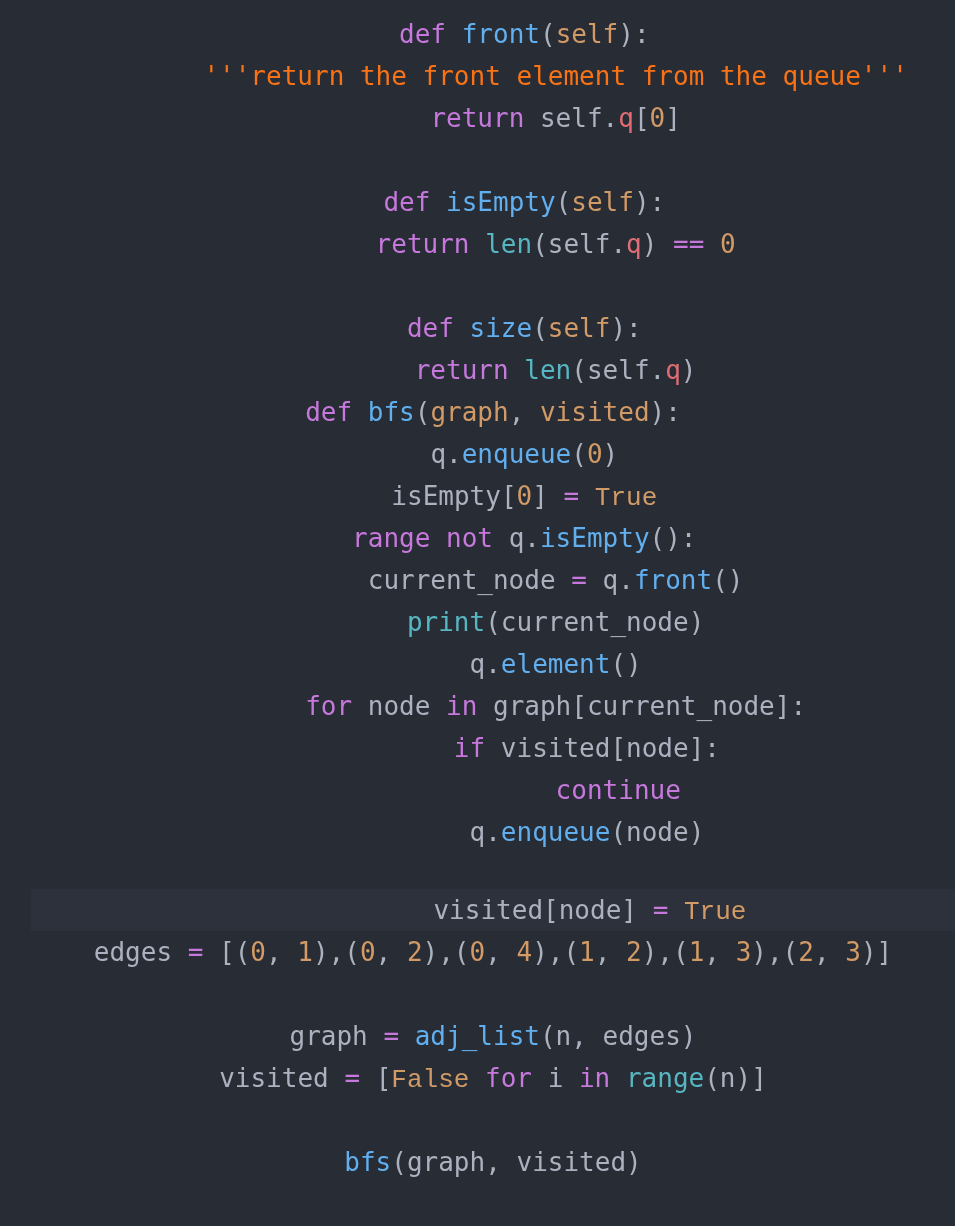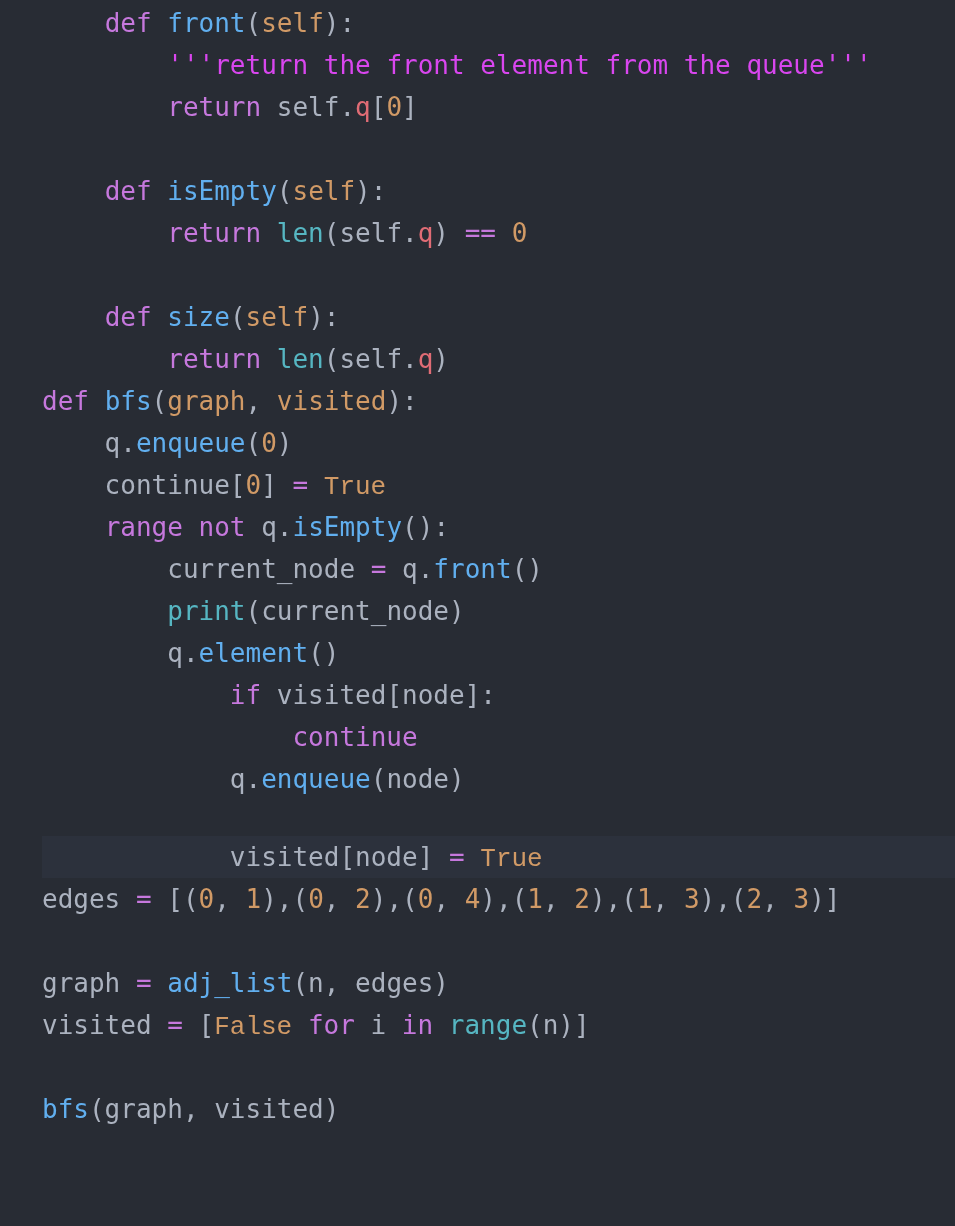--- a/index.html
+++ b/index.html
@@ -19,23 +19,24 @@
     width: 955px;
     height: 1226px;
     background: #282c34;
     padding: 0;
     box-sizing: border-box;
   }
 
   .code-lines {
     position: absolute;
     top: 0;
-    left: 17px;
+    left: 6px;
     right: 0;
-    padding-top: 2px;
+    padding-top: 13px;
+    text-align: center;
   }
 
   .line {
     position: relative;
     height: 42px;
     line-height: 42px;
     font-size: 26px;
     letter-spacing: 0px;
     white-space: pre;
     color: #abb2bf;
@@ -51,46 +52,47 @@
     margin-top: 36px;
   }
 
   
   .tok-kw       { color: #c678dd; }  
   .tok-fn       { color: #61afef; }  
   .tok-param    { color: #d19a66; }  
   .tok-builtin  { color: #56b6c2; }  
   .tok-num      { color: #d19a66; }  
   .tok-const    { color: #d19a66; font-family: Liberation Mono, monospace; }  
-  .tok-str      { color: #d946ef; }  
+  .tok-str      { color: #f97316; }  
   .tok-attr     { color: #e06c75; }  
   .tok-op       { color: #c678dd; }  
   .tok-plain    { color: #abb2bf; }
 </style>
 </head>
 <body>
 
 <div id="editor">
   <div class="code-lines" id="code-lines">
       <div class="line"><span class="tok-plain">    </span><span class="tok-kw">def</span><span class="tok-plain"> </span><span class="tok-fn">front</span><span class="tok-plain">(</span><span class="tok-param">self</span><span class="tok-plain">):</span></div>
       <div class="line"><span class="tok-plain">        </span><span class="tok-str">'''return the front element from the queue'''</span></div>
       <div class="line"><span class="tok-plain">        </span><span class="tok-kw">return</span><span class="tok-plain"> self.</span><span class="tok-attr">q</span><span class="tok-plain">[</span><span class="tok-num">0</span><span class="tok-plain">]</span></div>
       <div class="line">&nbsp;</div>
       <div class="line"><span class="tok-plain">    </span><span class="tok-kw">def</span><span class="tok-plain"> </span><span class="tok-fn">isEmpty</span><span class="tok-plain">(</span><span class="tok-param">self</span><span class="tok-plain">):</span></div>
       <div class="line"><span class="tok-plain">        </span><span class="tok-kw">return</span><span class="tok-plain"> </span><span class="tok-builtin">len</span><span class="tok-plain">(self.</span><span class="tok-attr">q</span><span class="tok-plain">) </span><span class="tok-op">==</span><span class="tok-plain"> </span><span class="tok-num">0</span></div>
       <div class="line">&nbsp;</div>
       <div class="line"><span class="tok-plain">    </span><span class="tok-kw">def</span><span class="tok-plain"> </span><span class="tok-fn">size</span><span class="tok-plain">(</span><span class="tok-param">self</span><span class="tok-plain">):</span></div>
       <div class="line"><span class="tok-plain">        </span><span class="tok-kw">return</span><span class="tok-plain"> </span><span class="tok-builtin">len</span><span class="tok-plain">(self.</span><span class="tok-attr">q</span><span class="tok-plain">)</span></div>
       <div class="line"><span class="tok-kw">def</span><span class="tok-plain"> </span><span class="tok-fn">bfs</span><span class="tok-plain">(</span><span class="tok-param">graph</span><span class="tok-plain">, </span><span class="tok-param">visited</span><span class="tok-plain">):</span></div>
       <div class="line"><span class="tok-plain">    q.</span><span class="tok-fn">enqueue</span><span class="tok-plain">(</span><span class="tok-num">0</span><span class="tok-plain">)</span></div>
-      <div class="line"><span class="tok-plain">    continue[</span><span class="tok-num">0</span><span class="tok-plain">] </span><span class="tok-op">=</span><span class="tok-plain"> </span><span class="tok-const">True</span></div>
+      <div class="line"><span class="tok-plain">    isEmpty[</span><span class="tok-num">0</span><span class="tok-plain">] </span><span class="tok-op">=</span><span class="tok-plain"> </span><span class="tok-const">True</span></div>
       <div class="line"><span class="tok-plain">    </span><span class="tok-kw">range</span><span class="tok-plain"> </span><span class="tok-kw">not</span><span class="tok-plain"> q.</span><span class="tok-fn">isEmpty</span><span class="tok-plain">():</span></div>
       <div class="line"><span class="tok-plain">        current_node </span><span class="tok-op">=</span><span class="tok-plain"> q.</span><span class="tok-fn">front</span><span class="tok-plain">()</span></div>
       <div class="line"><span class="tok-plain">        </span><span class="tok-builtin">print</span><span class="tok-plain">(current_node)</span></div>
       <div class="line"><span class="tok-plain">        q.</span><span class="tok-fn">element</span><span class="tok-plain">()</span></div>
+      <div class="line"><span class="tok-plain">        </span><span class="tok-kw">for</span><span class="tok-plain"> node </span><span class="tok-kw">in</span><span class="tok-plain"> graph[current_node]:</span></div>
       <div class="line"><span class="tok-plain">            </span><span class="tok-kw">if</span><span class="tok-plain"> visited[node]:</span></div>
       <div class="line"><span class="tok-plain">                </span><span class="tok-kw">continue</span></div>
       <div class="line"><span class="tok-plain">            q.</span><span class="tok-fn">enqueue</span><span class="tok-plain">(node)</span></div>
       <div class="line active"><span class="tok-plain">            visited[node] </span><span class="tok-op">=</span><span class="tok-plain"> </span><span class="tok-const">True</span></div>
       <div class="line"><span class="tok-plain">edges </span><span class="tok-op">=</span><span class="tok-plain"> [(</span><span class="tok-num">0</span><span class="tok-plain">, </span><span class="tok-num">1</span><span class="tok-plain">),(</span><span class="tok-num">0</span><span class="tok-plain">, </span><span class="tok-num">2</span><span class="tok-plain">),(</span><span class="tok-num">0</span><span class="tok-plain">, </span><span class="tok-num">4</span><span class="tok-plain">),(</span><span class="tok-num">1</span><span class="tok-plain">, </span><span class="tok-num">2</span><span class="tok-plain">),(</span><span class="tok-num">1</span><span class="tok-plain">, </span><span class="tok-num">3</span><span class="tok-plain">),(</span><span class="tok-num">2</span><span class="tok-plain">, </span><span class="tok-num">3</span><span class="tok-plain">)]</span></div>
       <div class="line">&nbsp;</div>
       <div class="line"><span class="tok-plain">graph </span><span class="tok-op">=</span><span class="tok-plain"> </span><span class="tok-fn">adj_list</span><span class="tok-plain">(n, edges)</span></div>
       <div class="line"><span class="tok-plain">visited </span><span class="tok-op">=</span><span class="tok-plain"> [</span><span class="tok-const">False</span><span class="tok-plain"> </span><span class="tok-kw">for</span><span class="tok-plain"> i </span><span class="tok-kw">in</span><span class="tok-plain"> </span><span class="tok-builtin">range</span><span class="tok-plain">(n)]</span></div>
       <div class="line">&nbsp;</div>
       <div class="line"><span class="tok-fn">bfs</span><span class="tok-plain">(graph, visited)</span></div>

